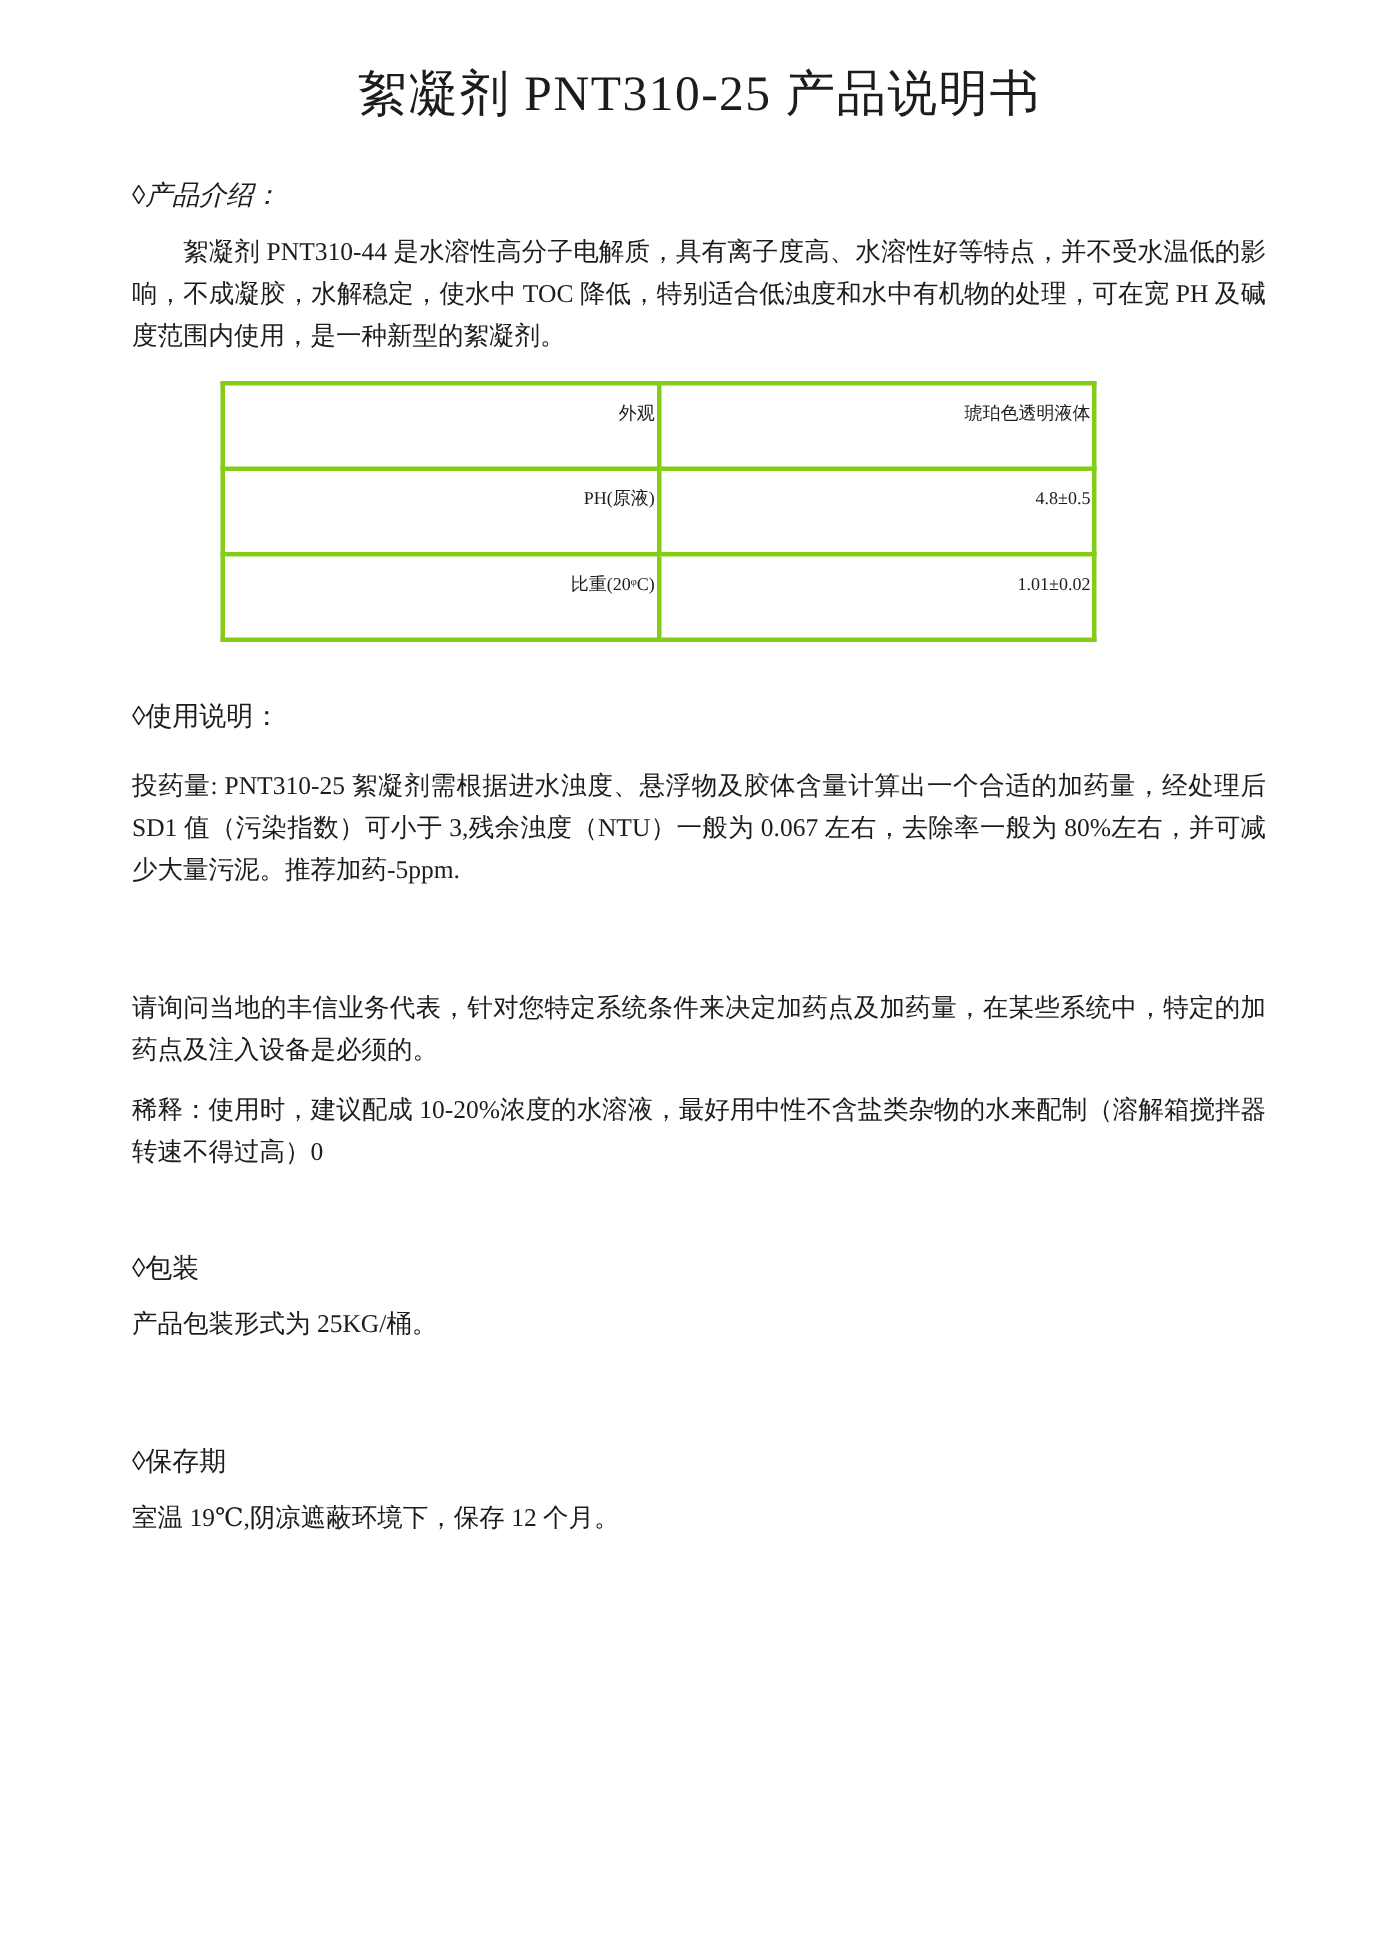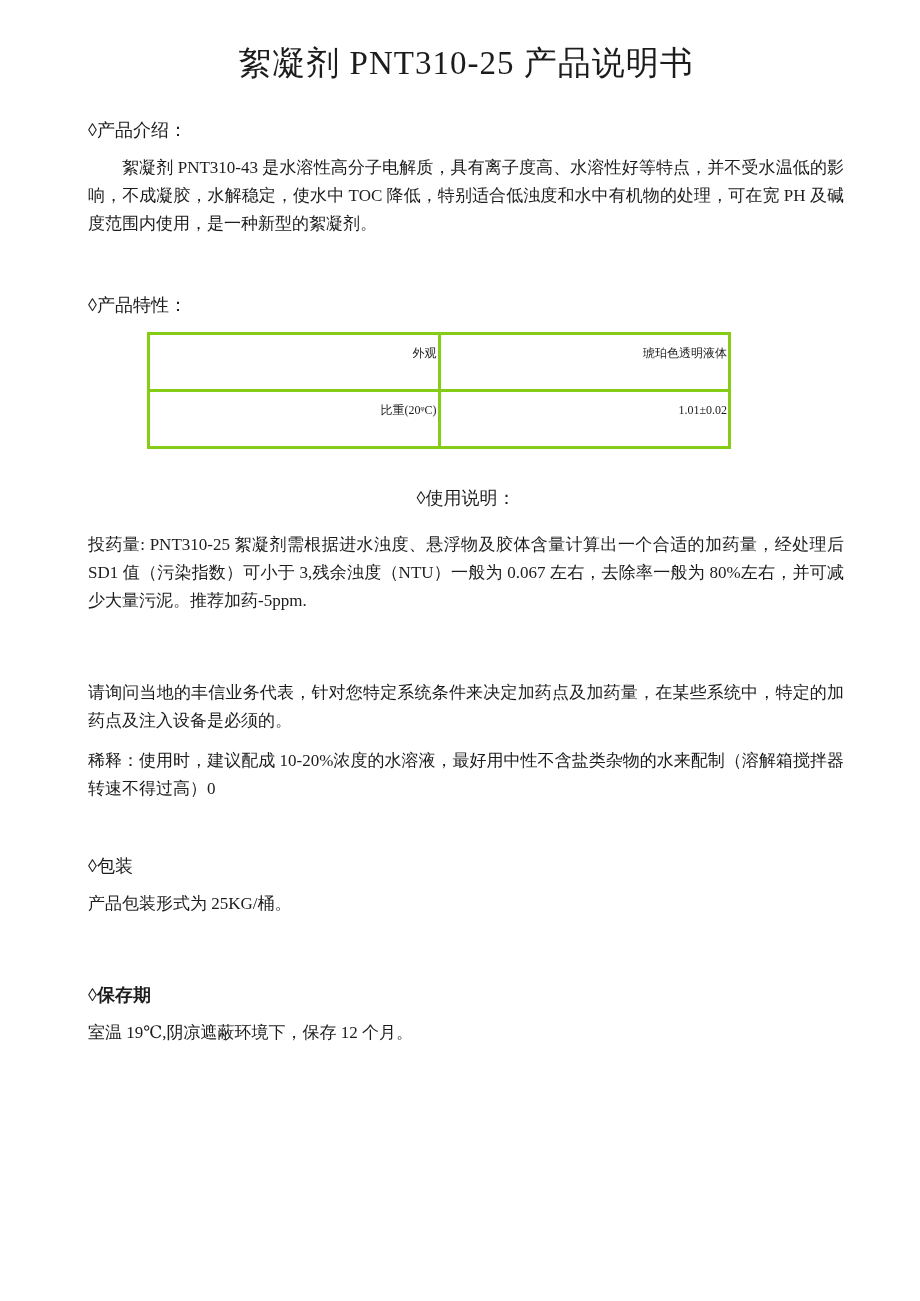--- a/index.html
+++ b/index.html
@@ -37,30 +37,30 @@
   .para {
     font-size: 17px;
     line-height: 28px;
     margin: 0;
     text-align: justify;
   }
   .indent2 {
     text-indent: 2em;
   }
   
-  .mt-title-gap   { margin-top: 34px; }
+  .mt-title-gap   { margin-top: 34px; font-style: italic; }
   .mt-small       { margin-top: 13px; }
   .mt-para        { margin-top: 22px; }
   .mt-sect-big    { margin-top: 56px; }
   .mt-table       { margin-top: 16px; }
-  .mt-after-table { margin-top: 38px; text-align: center; }
+  .mt-after-table { margin-top: 38px; }
   .mt-consult     { margin-top: 64px; }
   .mt-dilute      { margin-top: 12px; }
   .mt-pack        { margin-top: 52px; }
-  .mt-store       { margin-top: 66px; font-weight: bold; }
+  .mt-store       { margin-top: 66px; }
 
   table.props {
     border-collapse: collapse;
     width: 584px;
     margin-left: 59px;
     table-layout: fixed;
   }
   table.props td {
     border: 3px solid #84cc16;
     height: 46px;
@@ -72,29 +72,32 @@
   }
 </style>
 </head>
 <body>
 
 <div class="page">
 
   <h1 class="doc-title">絮凝剂 PNT310-25 产品说明书</h1>
 
   <p class="section-heading mt-title-gap">◊产品介绍：</p>
-  <p class="para indent2 mt-small">絮凝剂 PNT310-43 是水溶性高分子电解质，具有离子度高、水溶性好等特点，并不受水温低的影响，不成凝胶，水解稳定，使水中 TOC 降低，特别适合低浊度和水中有机物的处理，可在宽 PH 及碱度范围内使用，是一种新型的絮凝剂。</p>
+  <p class="para indent2 mt-small">絮凝剂 PNT310-44 是水溶性高分子电解质，具有离子度高、水溶性好等特点，并不受水温低的影响，不成凝胶，水解稳定，使水中 TOC 降低，特别适合低浊度和水中有机物的处理，可在宽 PH 及碱度范围内使用，是一种新型的絮凝剂。</p>
 
-  <p class="section-heading mt-sect-big">◊产品特性：</p>
 
   <table class="props mt-table">
     <tbody>
       <tr>
         <td>外观</td>
         <td>琥珀色透明液体</td>
+      </tr>
+      <tr>
+        <td>PH(原液)</td>
+        <td>4.8±0.5</td>
       </tr>
       <tr>
         <td>比重(20ᵠC)</td>
         <td>1.01±0.02</td>
       </tr>
     </tbody>
   </table>
 
   <p class="section-heading mt-after-table">◊使用说明：</p>
   <p class="para mt-para">投药量: PNT310-25 絮凝剂需根据进水浊度、悬浮物及胶体含量计算出一个合适的加药量，经处理后 SD1 值（污染指数）可小于 3,残余浊度（NTU）一般为 0.067 左右，去除率一般为 80%左右，并可减少大量污泥。推荐加药-5ppm.</p>

